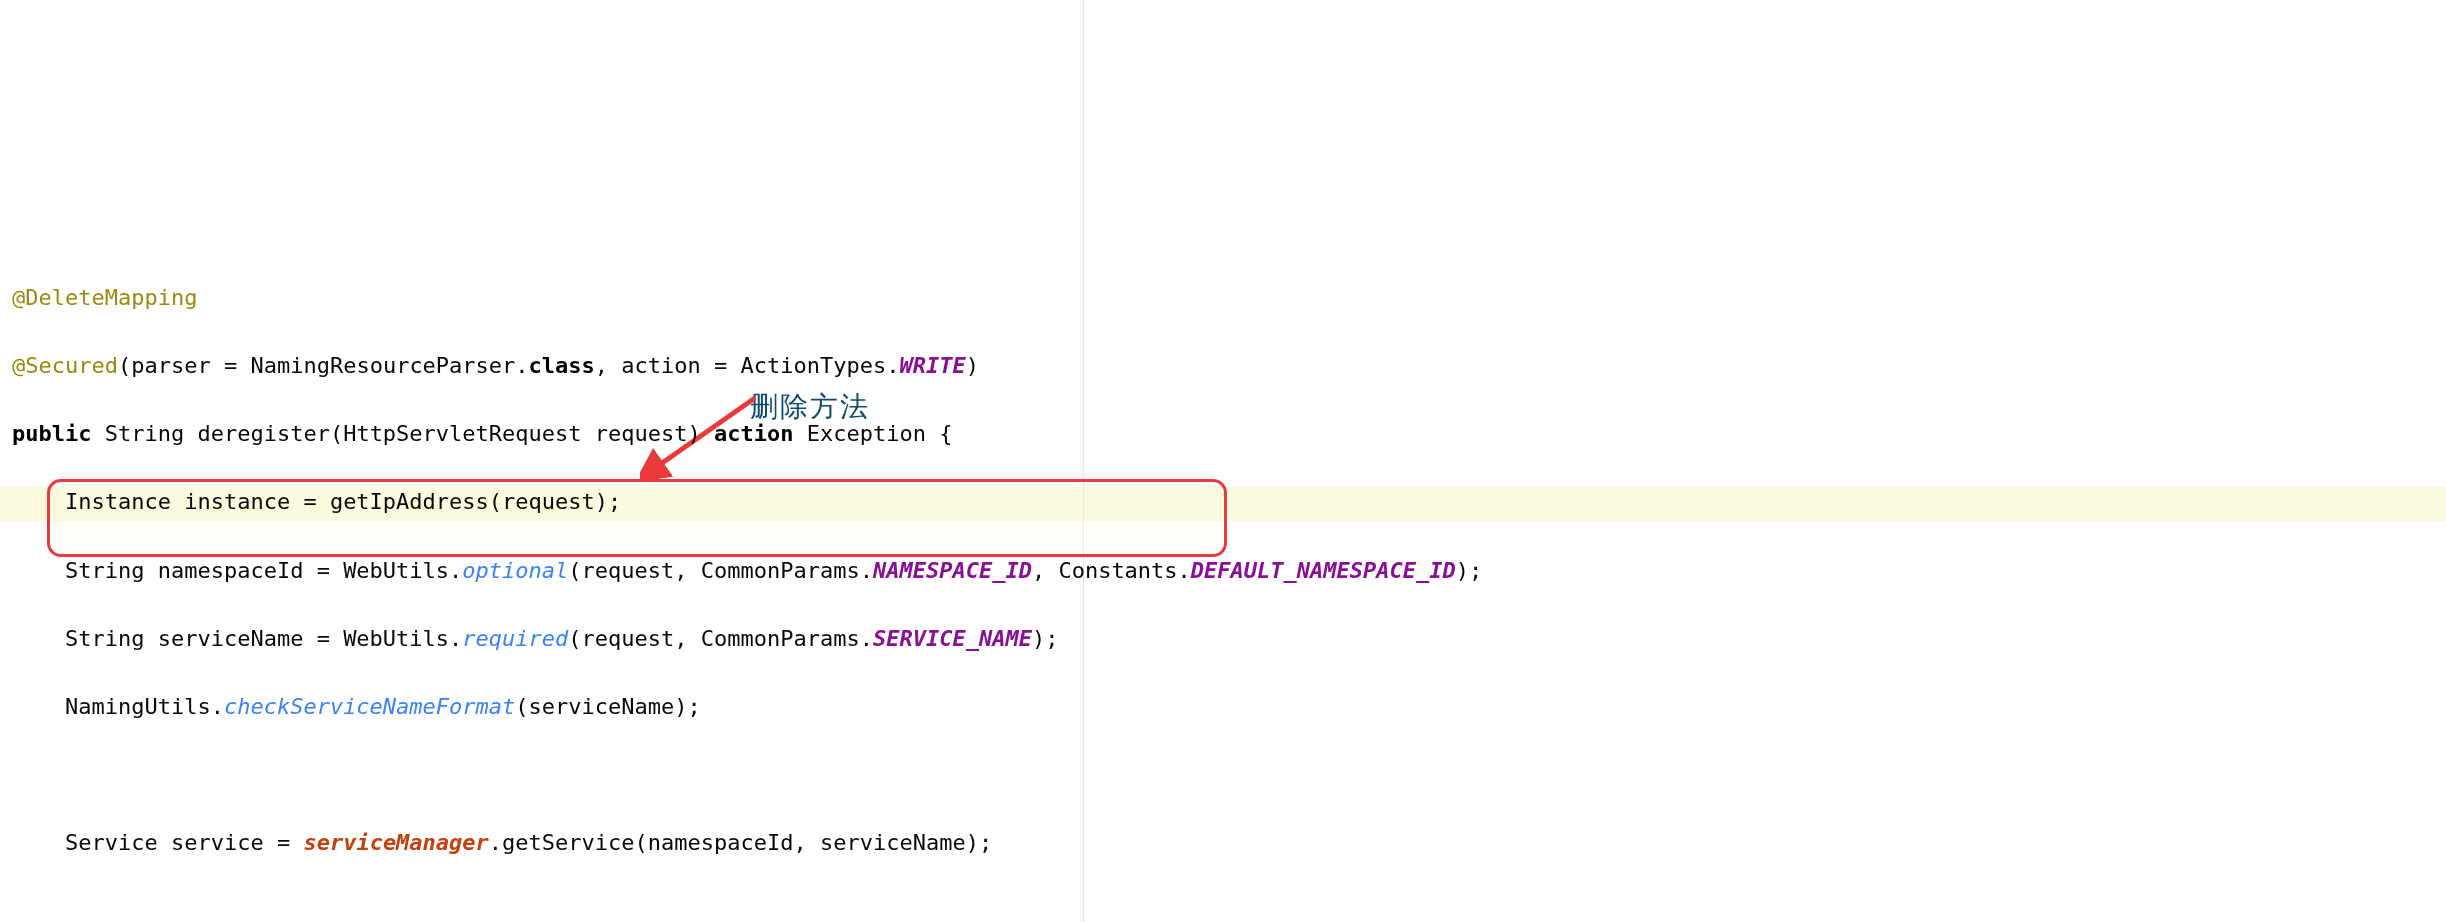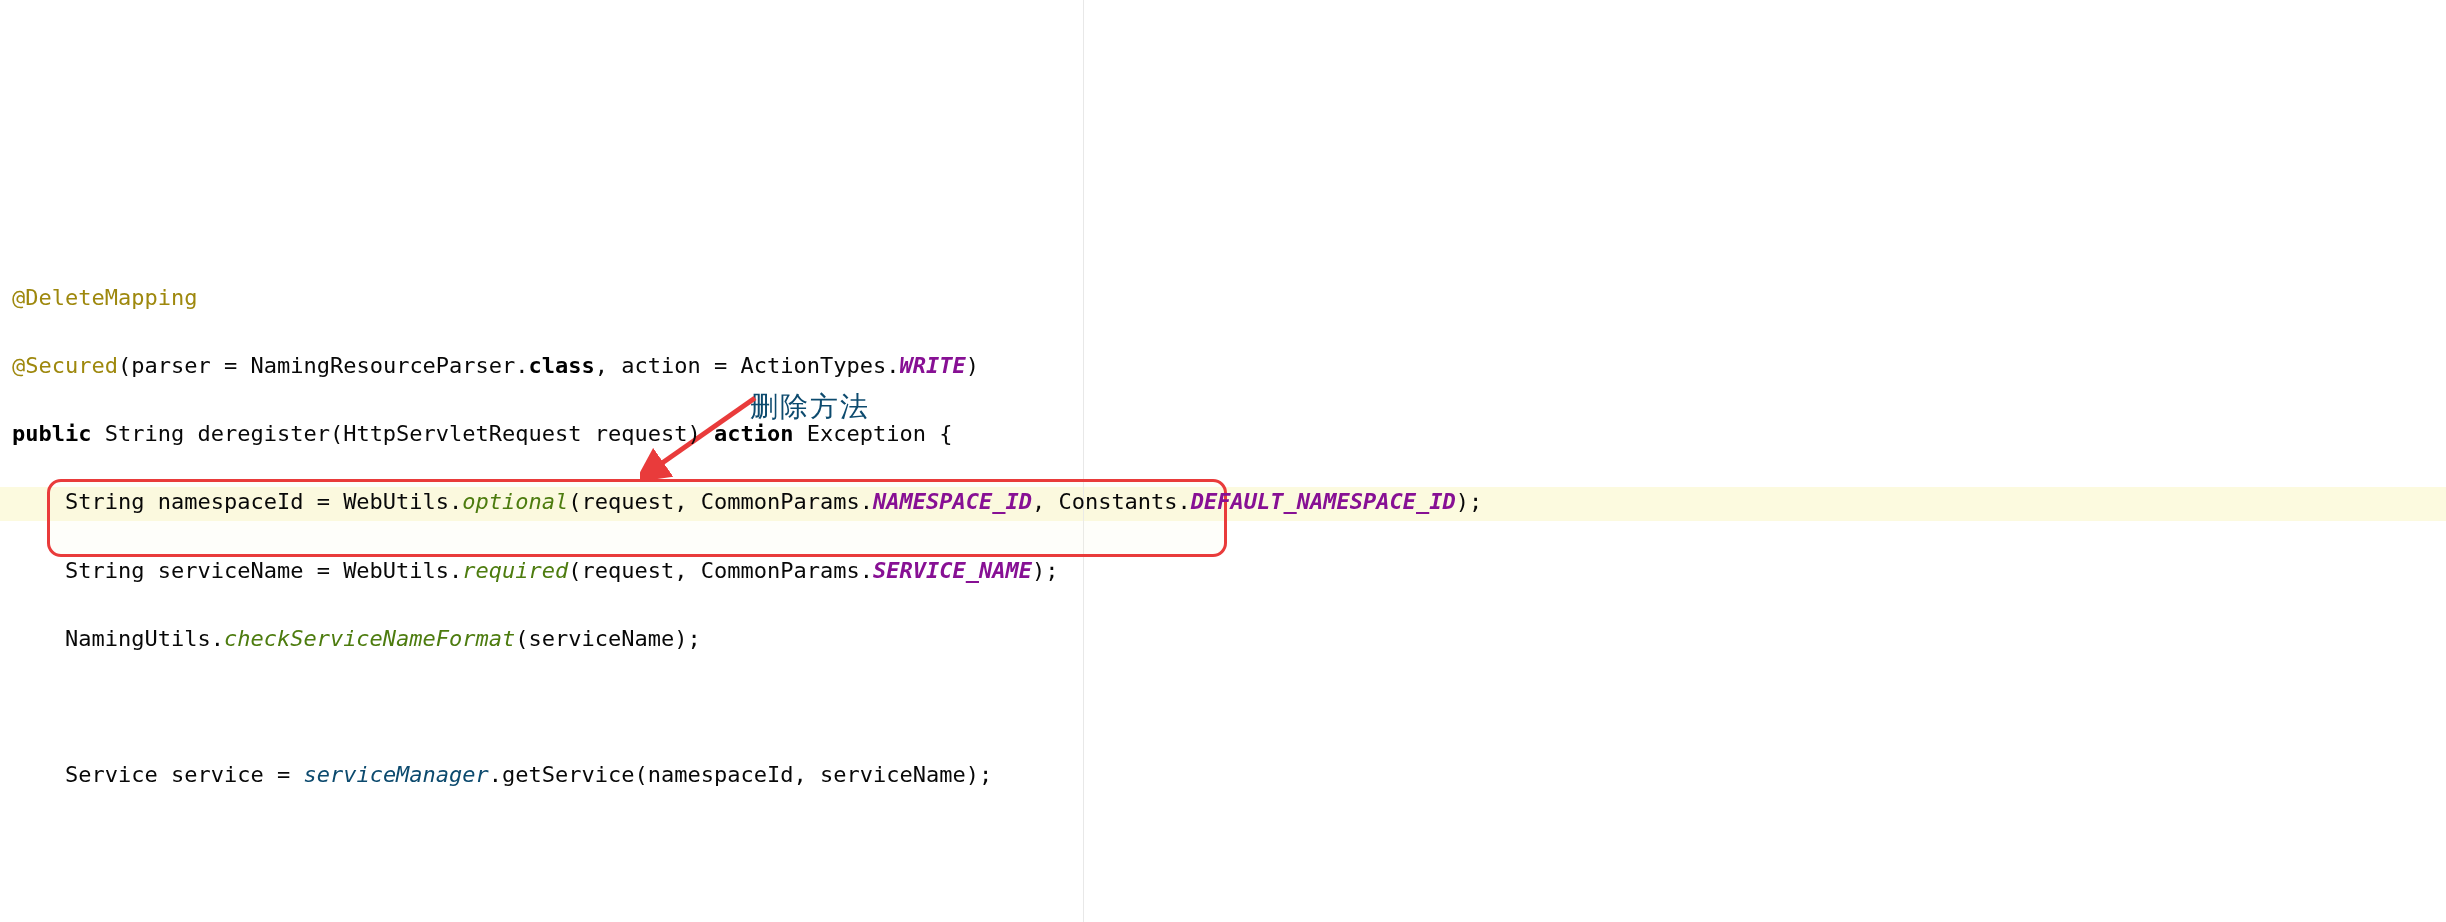--- a/index.html
+++ b/index.html
@@ -8,22 +8,22 @@
       font-size: 22px;
       background: #ffffff;
       line-height: 1.55;
       padding: 8px 12px;
       position: relative;
       white-space: pre;
     }
     .line { display: block; }
     .annotation { color: #9E880D; }
     .keyword { color: #000000; font-weight: bold; }
-    .field { color: #0c4a6e; font-style: italic; font-weight: normal;}
-    .method-static { color: #4d7c0f; font-style: italic; text-align: center; }
+    .field { color: #c2410c; font-style: italic; font-weight: bold;}
+    .method-static { color: #3b82f6; font-style: italic; text-align: center; }
     .const { color: #871094; font-weight: bold; font-style: italic; margin-top: 36px; }
     .plain { color: #080808; }
     .highlight-box {
       position: absolute;
       border: 3px solid #E93B3B;
       border-radius: 14px;
       left: 47px;
       top: 479px;
       width: 1180px;
       height: 78px;
@@ -71,20 +71,21 @@
 
 
 
 <div class="right-margin"></div>
 <div class="highlight-line-bg"></div>
 
 <div class="code">
 <span class="line"><span class="annotation">@DeleteMapping</span></span>
 <span class="line"><span class="annotation">@Secured</span><span class="plain">(</span><span class="plain">parser = </span><span class="plain">NamingResourceParser</span><span class="plain">.</span><span class="keyword">class</span><span class="plain">, </span><span class="plain">action = </span><span class="plain">ActionTypes</span><span class="plain">.</span><span class="const">WRITE</span><span class="plain">)</span></span>
 <span class="line"><span class="keyword">public </span><span class="plain">String </span><span class="plain">deregister</span><span class="plain">(HttpServletRequest request) </span><span class="keyword">action </span><span class="plain">Exception {</span></span>
+<span class="line"><span class="plain">    Instance instance = getIpAddress(request);</span></span>
 <span class="line"><span class="plain">    String namespaceId = WebUtils.</span><span class="method-static">optional</span><span class="plain">(request, CommonParams.</span><span class="const">NAMESPACE_ID</span><span class="plain">, Constants.</span><span class="const">DEFAULT_NAMESPACE_ID</span><span class="plain">);</span></span>
 <span class="line"><span class="plain">    String serviceName = WebUtils.</span><span class="method-static">required</span><span class="plain">(request, CommonParams.</span><span class="const">SERVICE_NAME</span><span class="plain">);</span></span>
 <span class="line"><span class="plain">    NamingUtils.</span><span class="method-static">checkServiceNameFormat</span><span class="plain">(serviceName);</span></span>
 <span class="line">&nbsp;</span>
 <span class="line"><span class="plain">    Service service = </span><span class="field">serviceManager</span><span class="plain">.getService(namespaceId, serviceName);</span></span>
 
 
 
 
 

